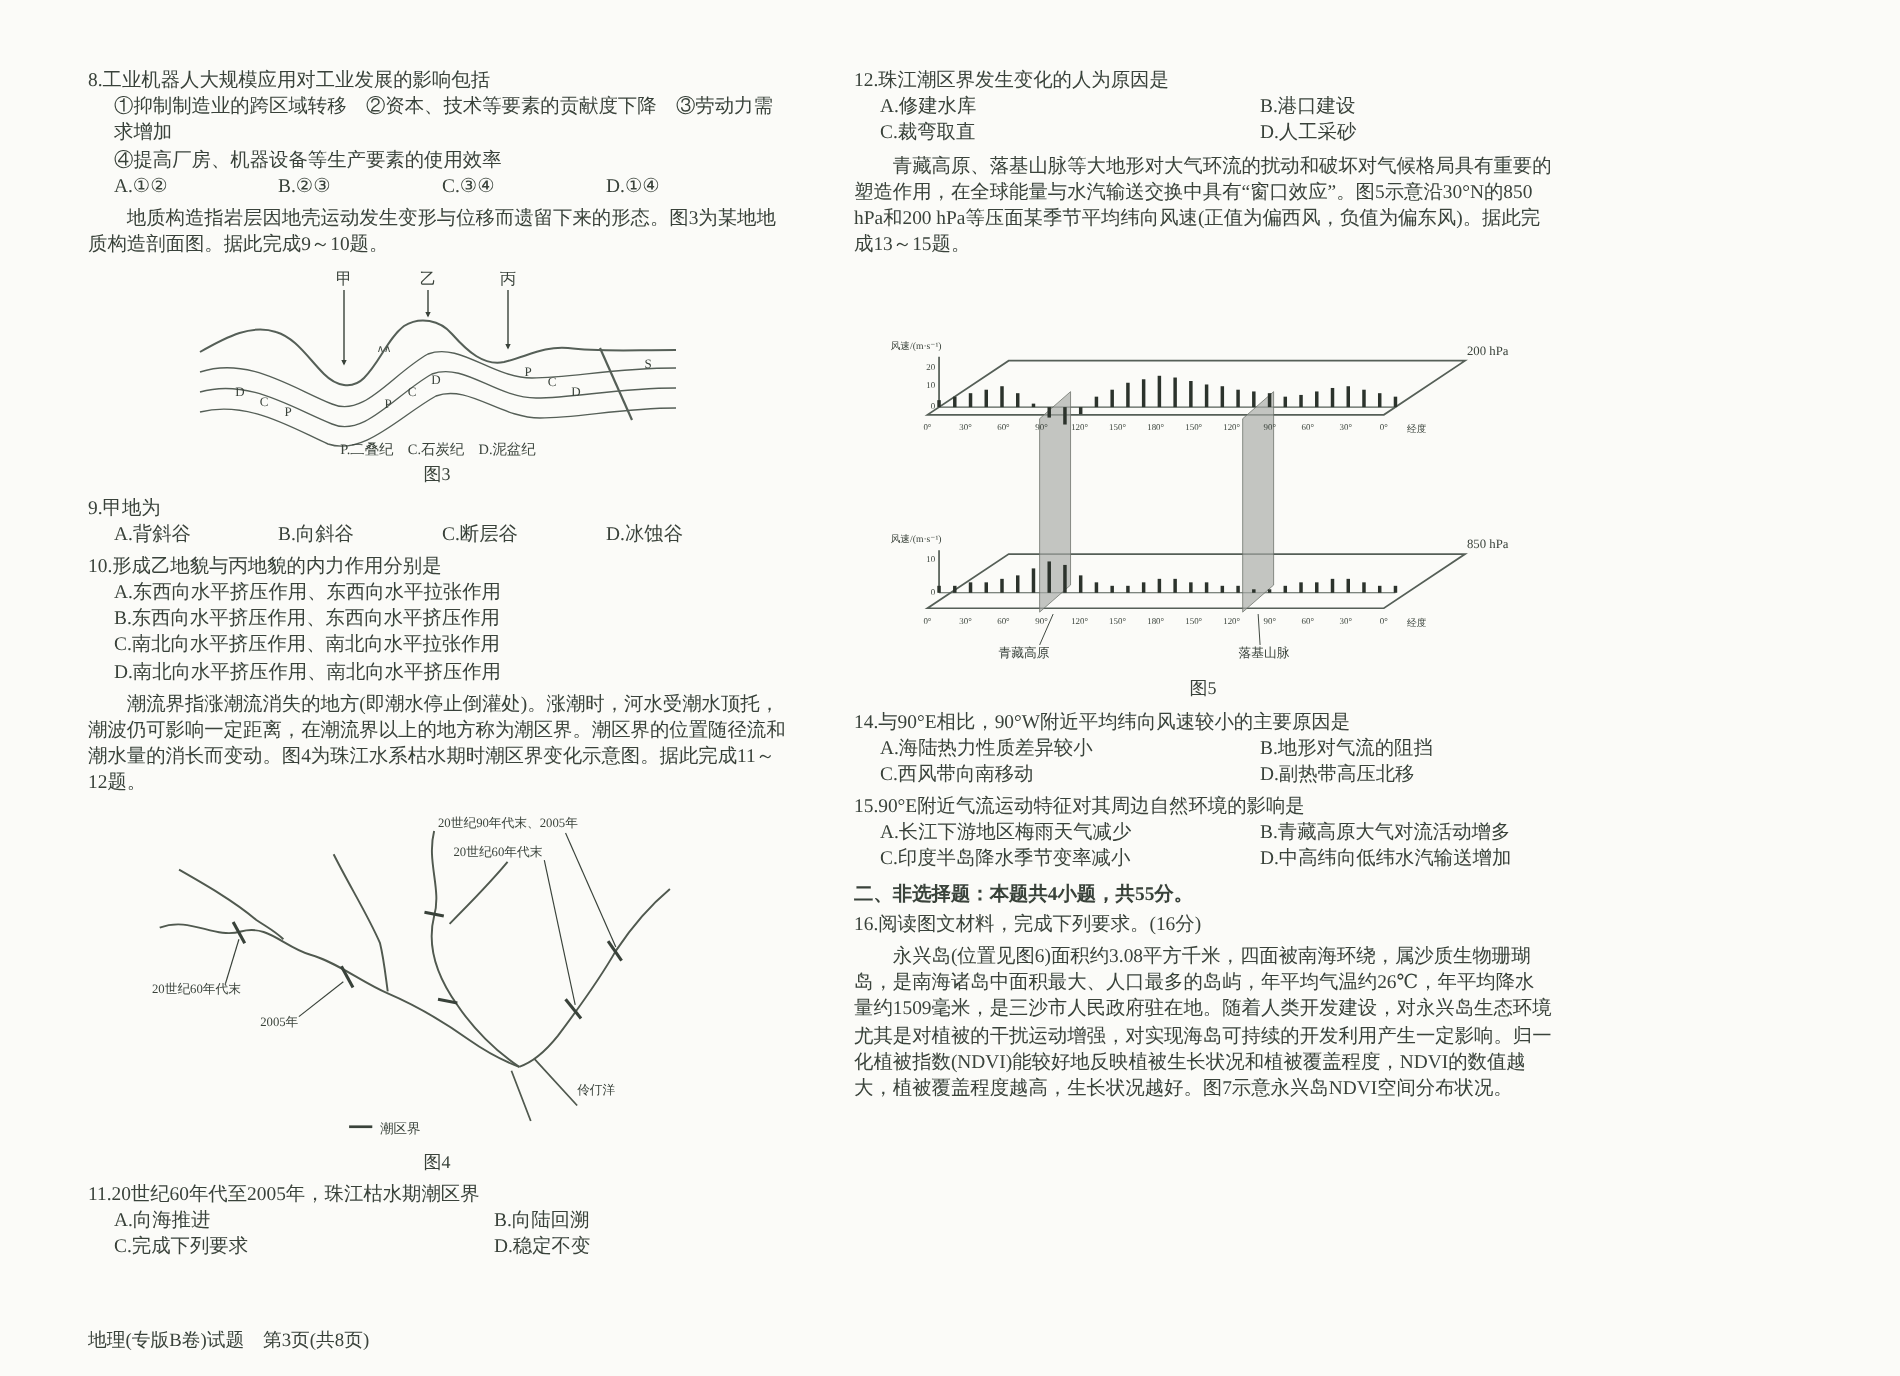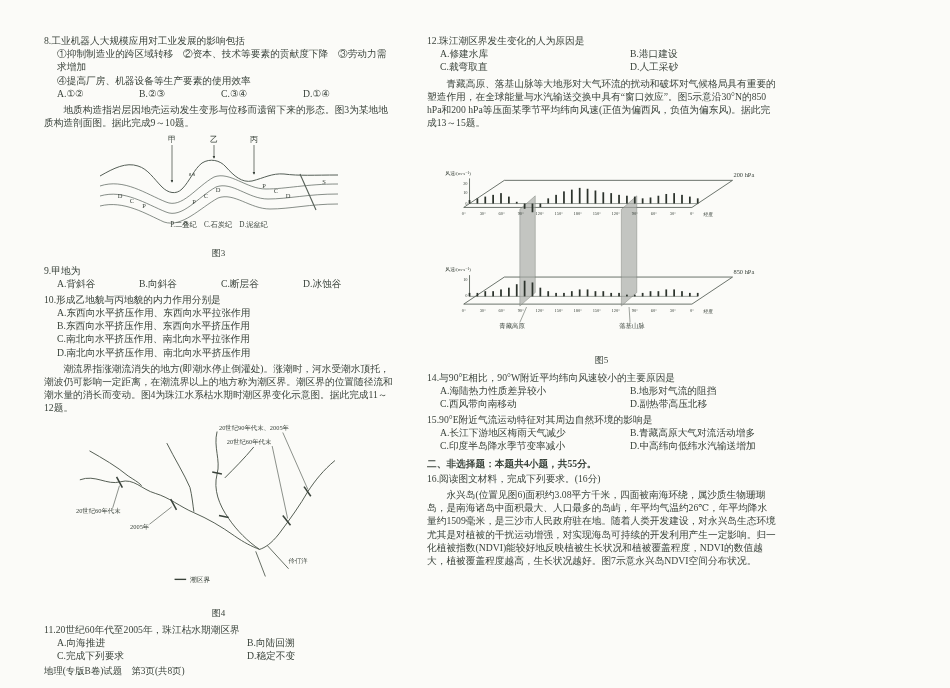--- a/index.html
+++ b/index.html
@@ -13,21 +13,21 @@
          padding:34px 40px 24px 44px;border-radius:10px;}
   .col{flex:1;position:relative;}
   .q{margin:0 0 3px 0;}
   .q-stem{margin:0;}
   .q-sub{padding-left:13px;font-family:Liberation Serif, serif;}
   .opt-row4{display:grid;grid-template-columns:repeat(4,1fr);padding-left:13px;width:94%;}
   .opt-grid2{display:grid;grid-template-columns:190px auto;padding-left:13px;}
   .opt-list div{padding-left:13px;}
   .passage{text-indent:2em;margin:3px 0;}
   .figure{text-align:center;margin:3px 0 4px 0;}
-  .fig-caption{text-align:center;font-size:9px;margin-top:17px;}
+  .fig-caption{text-align:center;font-size:9px;margin-top:1px;}
   .section-head{font-weight:bold;margin:4px 0 2px 0;}
   .footer{position:absolute;left:0;right:18px;bottom:-14px;font-size:9.4px;}
   svg{display:block;margin:0 auto;}
   svg text{font-family:"Liberation Serif","DejaVu Serif",serif;}
 </style>
 </head>
 <body>
 
 <div class="sheet">
 

